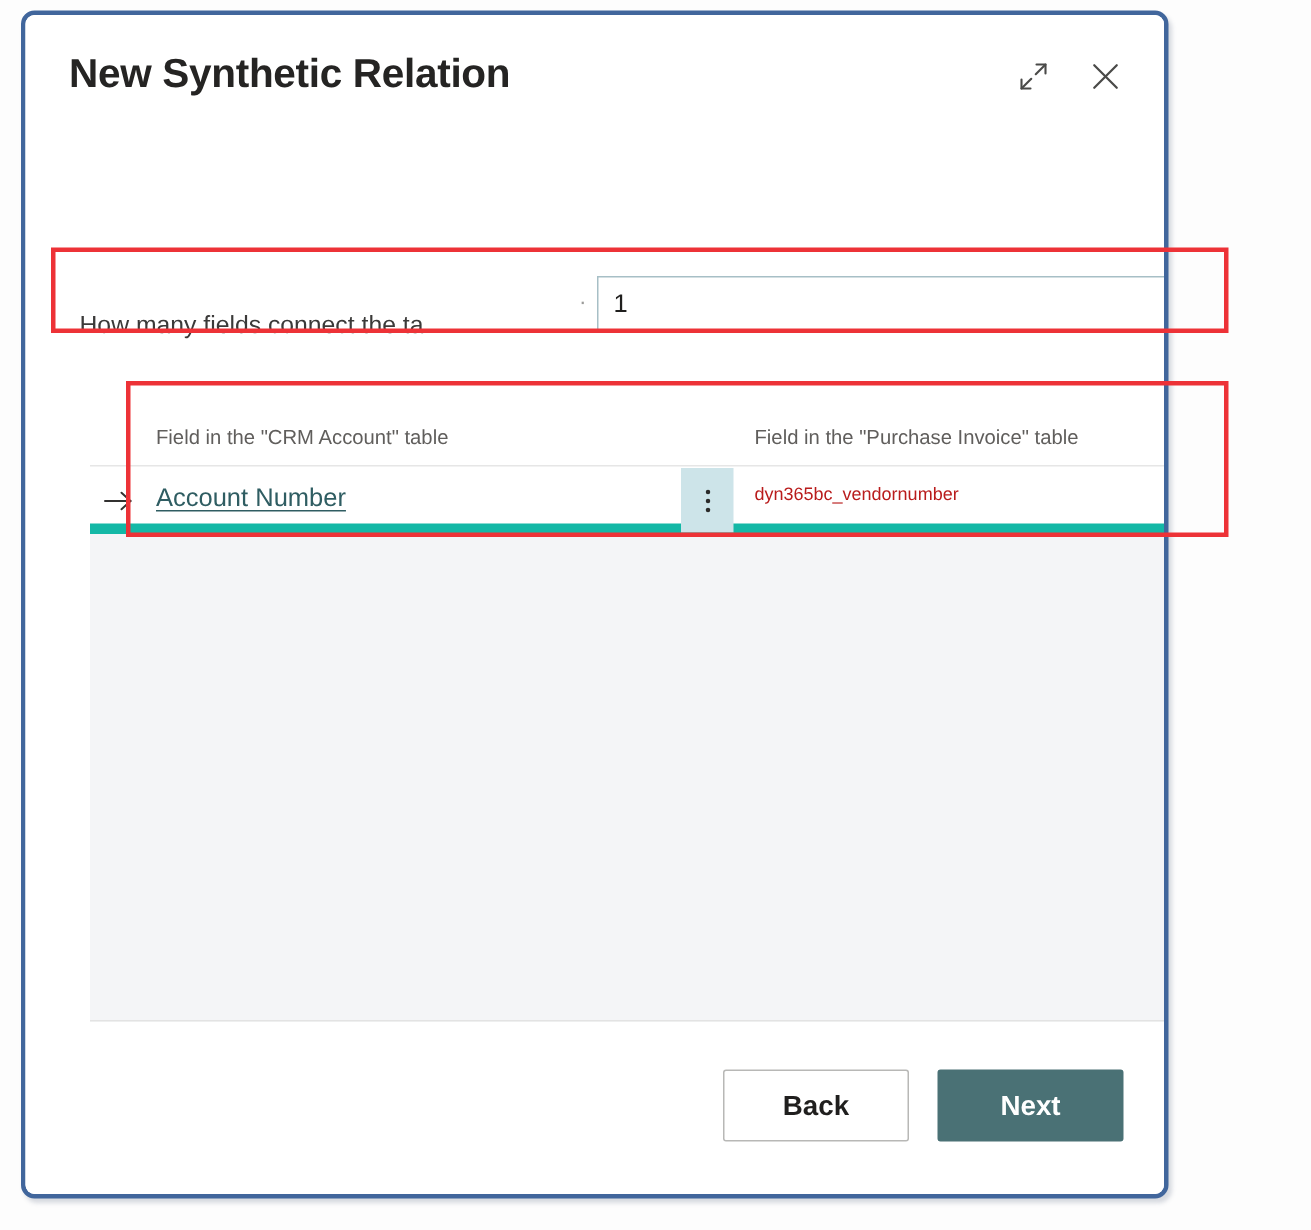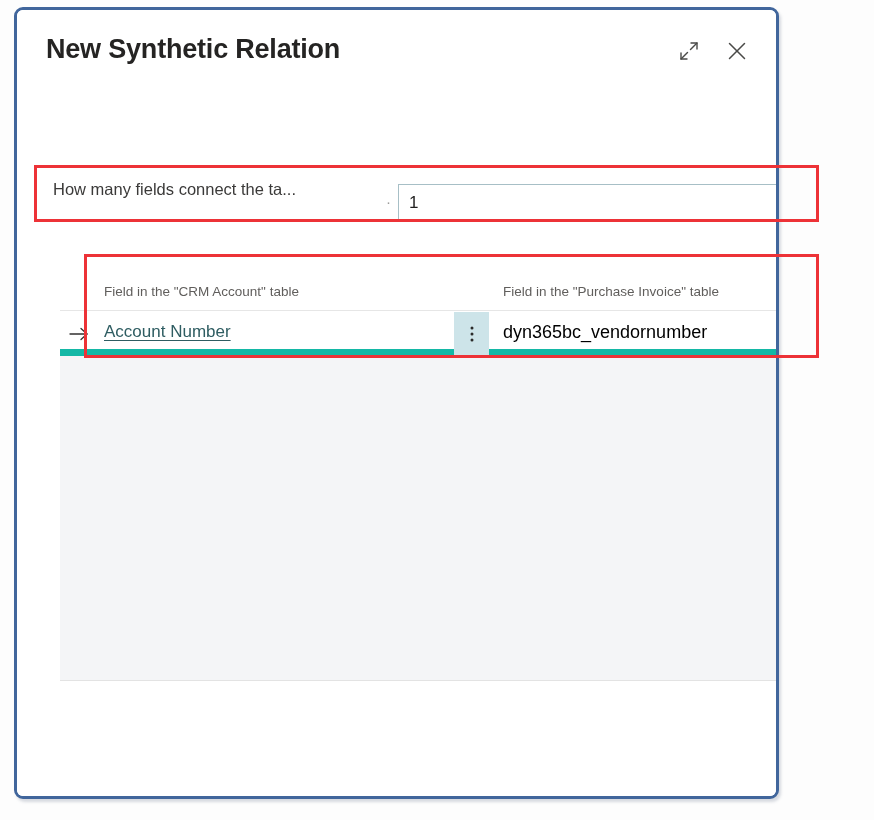--- a/index.html
+++ b/index.html
@@ -99,21 +99,21 @@
   .fieldcount-row {
     position: absolute;
     left: 29px;
     top: 167px;
     width: 785px;
     height: 54px;
   }
   .fc-label {
     position: absolute;
     left: 7px;
-    top: 3px;
+    top: 31px;
     font-size: 16.5px;
     color: #3b3a39;
     white-space: nowrap;
   }
   .fc-sep {
     position: absolute;
     left: 340px;
     top: 16px;
     font-size: 15px;
     color: #9b9b99;
@@ -224,22 +224,22 @@
     display: block;
     width: 3px;
     height: 3px;
     border-radius: 50%;
     background: #2b2b2a;
   }
   .cell-2 {
     position: absolute;
     left: 443px;
     top: 11px;
-    font-size: 18px;
-    color: #000000;
+    font-size: 12px;
+    color: #b91c1c;
     white-space: nowrap;
   }
   .grid-empty {
     position: absolute;
     left: 0;
     top: 90px;
     width: 100%;
     height: 325px;
     background: #f4f5f7;
     border-bottom: 1px solid #e3e3e3;
@@ -360,19 +360,23 @@
                 <i></i>
                 <i></i>
               </span>
           </span>
           <span class="cell-2">dyn365bc_vendornumber</span>
         </div>
 
         <div class="grid-empty"></div>
       </div>
 
+      <div class="footer">
+        <button class="btn btn-secondary">Back</button>
+        <button class="btn btn-primary">Next</button>
+      </div>
 
     </div>
   </div>
 
   <div class="redbox" id="redbox-fieldcount"></div>
   <div class="redbox" id="redbox-mapping"></div>
 </div>
 
 </body></html>

